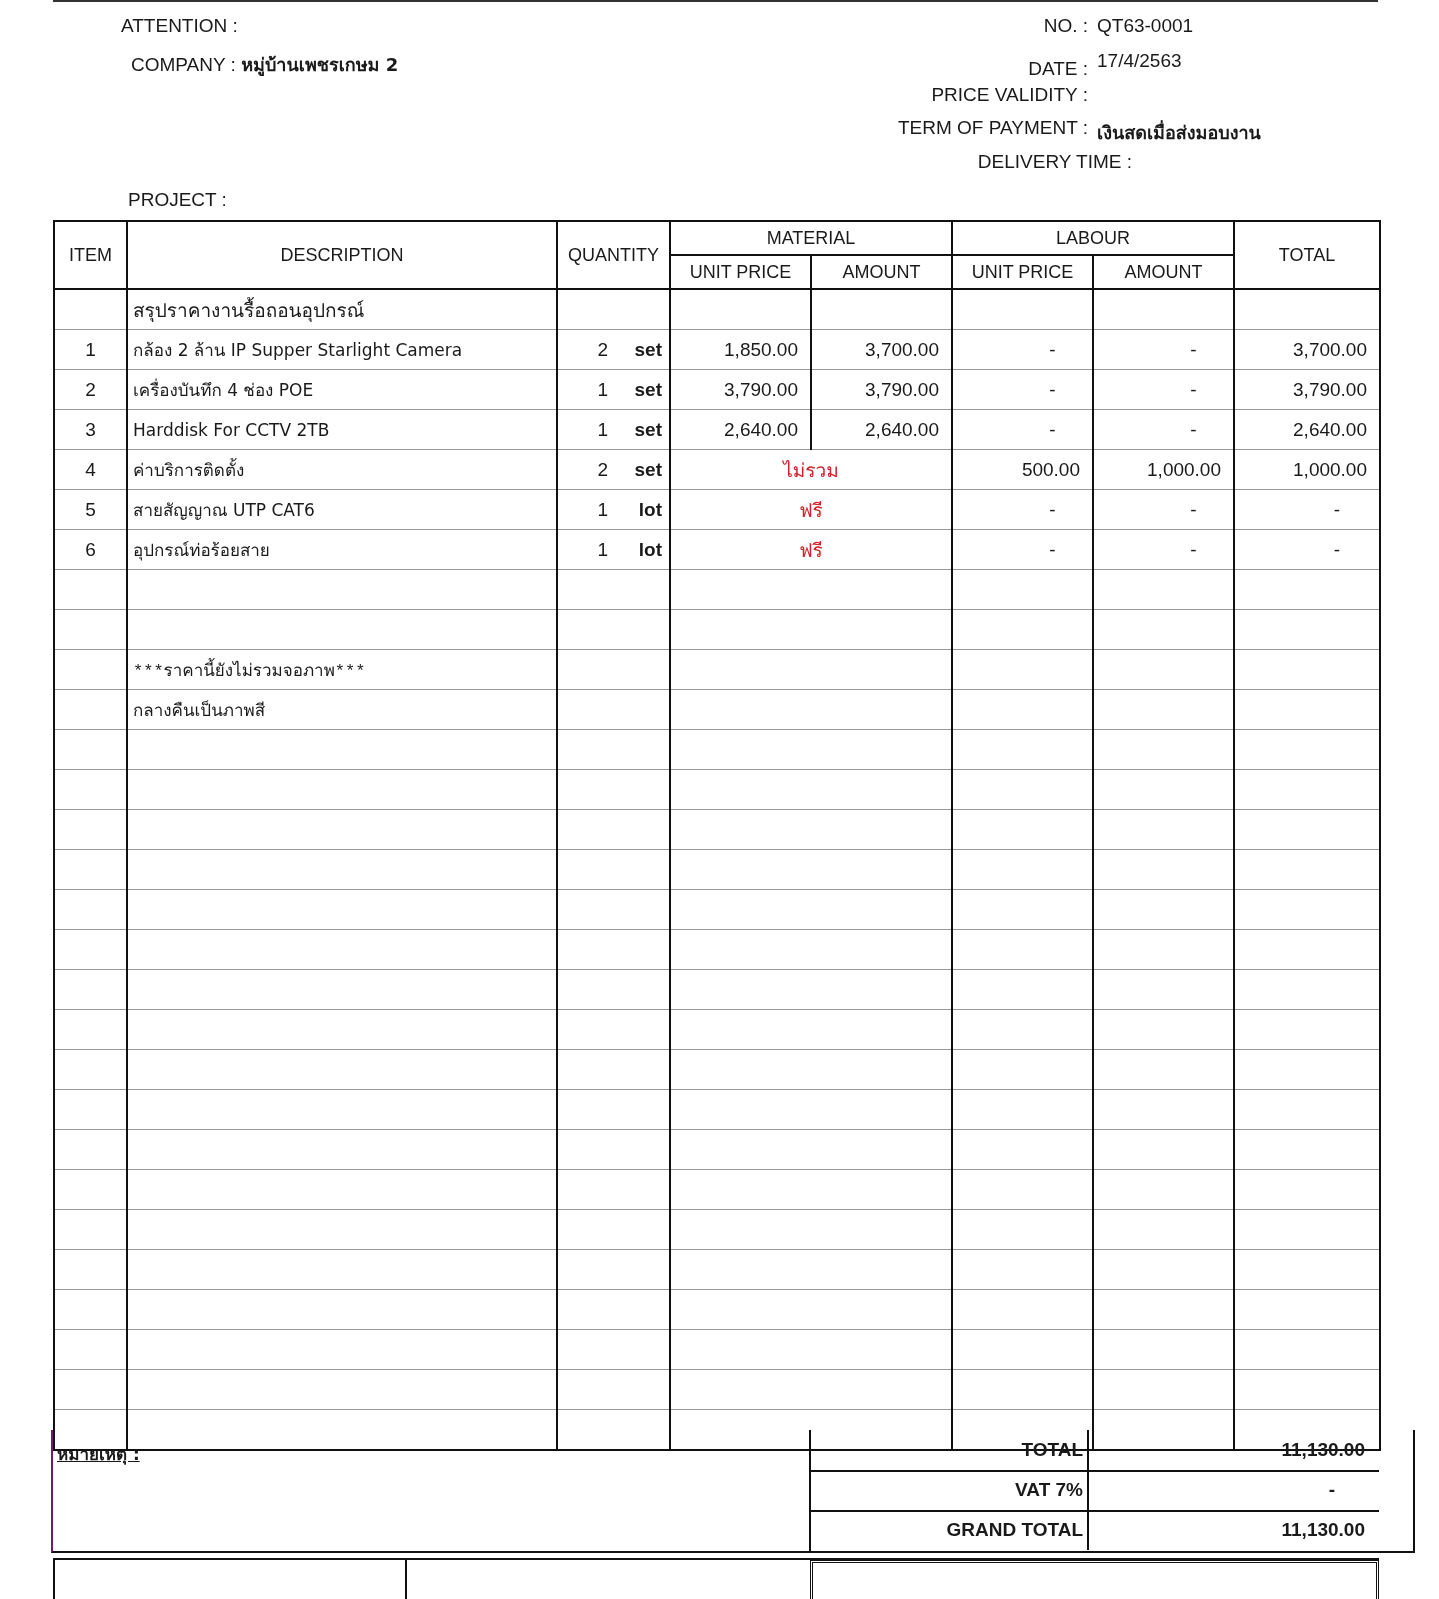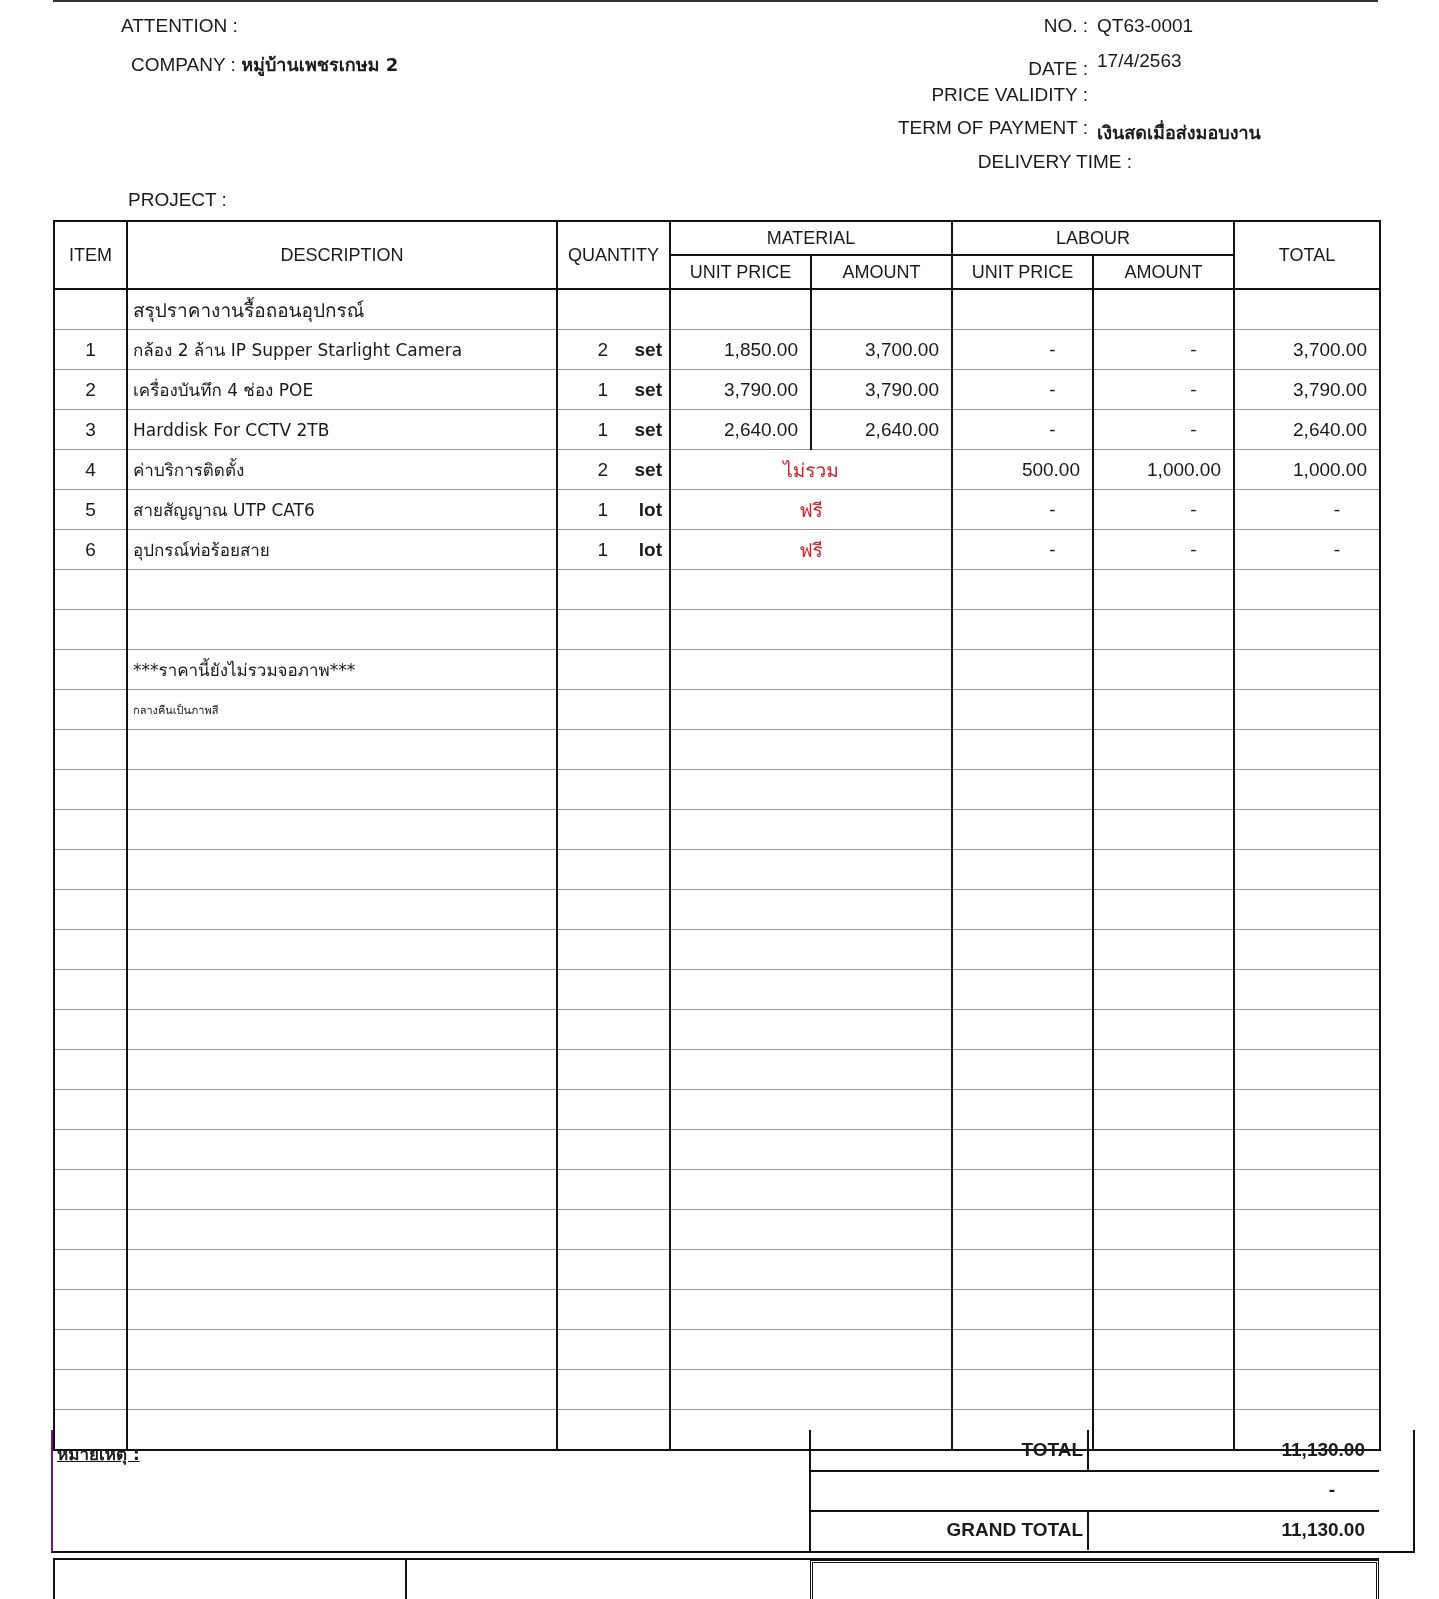--- a/index.html
+++ b/index.html
@@ -11,21 +11,21 @@
   .thai { font-family:"DejaVu Sans", sans-serif; font-weight:bold; font-size:18px; }
 
   table.q { position:absolute; left:53px; top:220px; width:1326px; border-collapse:collapse; table-layout:fixed; }
   table.q td, table.q th { border-left:2px solid #111; border-right:2px solid #111; padding:0; font-weight:normal;
        font-size:19px; height:39px; border-top:1.5px solid #999; border-bottom:1.5px solid #999; white-space:nowrap; overflow:hidden; }
   table.q thead th { border:2px solid #111; font-size:18px; height:32px; text-align:center; }
   table.q tbody tr:first-child td { border-top:2px solid #111; }
   table.q tbody tr:last-child td { border-bottom:2px solid #111; }
   .c { text-align:center; }
   .r { text-align:right; padding-right:12px !important;margin-left:44px; }
-  .l { text-align:left; padding-left:5px !important; }
+  .l { text-align:left; padding-left:5px !important;font-family:Liberation Mono, monospace; }
   .red { color:#d0202a; font-family:"DejaVu Sans", sans-serif; font-weight:bold; font-size:16px; text-align:center; }
   .qn { display:inline-block; width:50px; text-align:right; }
   .qu { display:inline-block; width:48px; text-align:right; margin-left:6px;font-weight:bold; }
 
   .summary { position:absolute; left:51px; top:1430px; width:1324px; height:121px;
              border-left:2px solid #701a75; border-right:2px solid #111; border-bottom:2px solid #111;padding-left:36px; }
   .remarks { position:absolute; left:4px; top:10px; font-family:"DejaVu Sans", sans-serif; font-weight:bold;
              font-size:17px; text-decoration:underline; }
   .tot { position:absolute; left:756px; top:0; width:568px; height:121px; border-left:2px solid #111; }
   .trow { position:absolute; left:0; width:568px; height:40px; border-bottom:2px solid #111; font-weight:bold; font-size:19px; }
@@ -186,21 +186,21 @@
         <td></td>
         <td class="l thai" style="font-size: 17px;">***ราคานี้ยังไม่รวมจอภาพ***</td>
         <td></td>
         <td colspan="2"></td>
         <td></td>
         <td></td>
         <td></td>
       </tr>
       <tr>
         <td></td>
-        <td class="l thai" style="font-size: 11px;">กลางคืนเป็นภาพสี</td>
+        <td class="l thai" style="font-size: 17px;">กลางคืนเป็นภาพสี</td>
         <td></td>
         <td colspan="2"></td>
         <td></td>
         <td></td>
         <td></td>
       </tr>
       <tr>
         <td></td>
         <td></td>
         <td></td>
@@ -366,20 +366,21 @@
 </table>
 
 <div class="summary">
   <div class="remarks">หมายเหตุ :</div>
   <div class="tot">
     <div class="trow" style="top:0;">
       <div class="tlab">TOTAL</div>
       <div class="tval">11,130.00</div>
     </div>
     <div class="trow" style="top:40px;">
+      <div class="tlab">VAT 7%</div>
       <div class="tval" style="padding-right:30px; box-sizing:border-box;">-</div>
     </div>
     <div class="trow" style="top:80px;">
       <div class="tlab">GRAND TOTAL</div>
       <div class="tval">11,130.00</div>
     </div>
   </div>
 </div>
 
 <div class="bottom-boxes">

